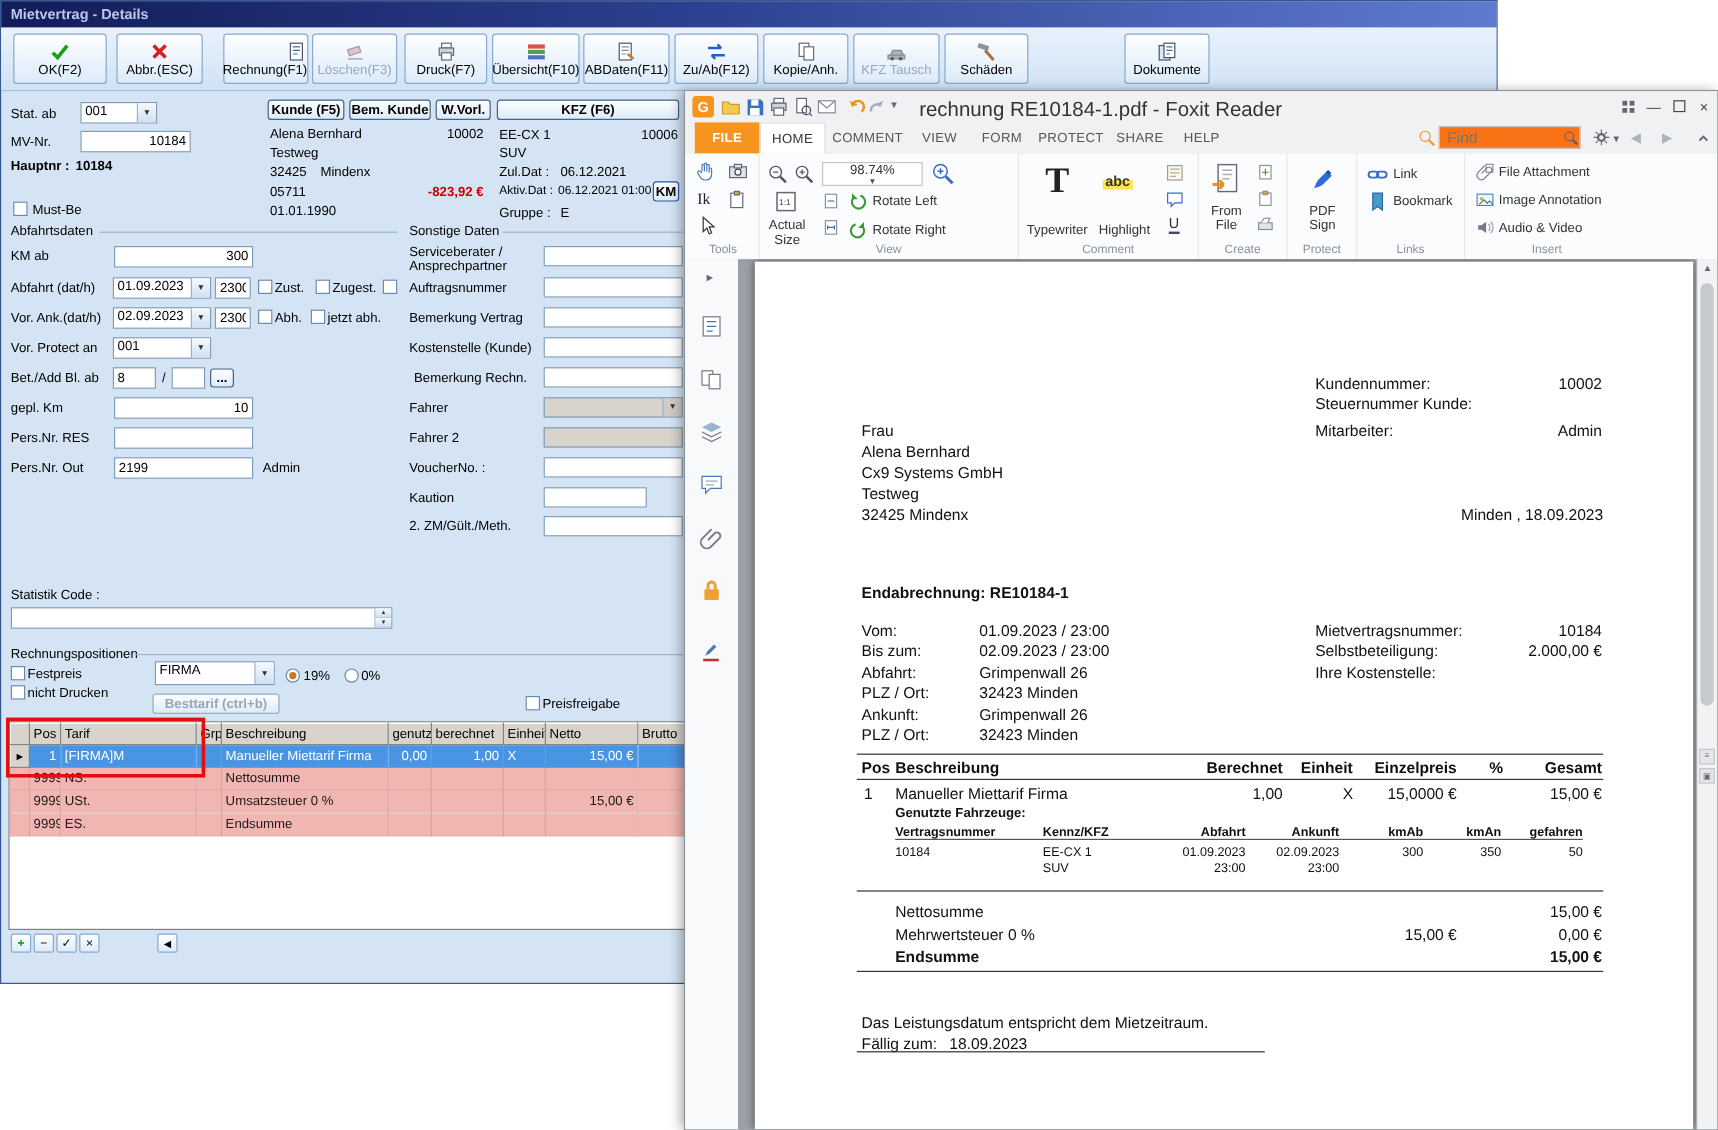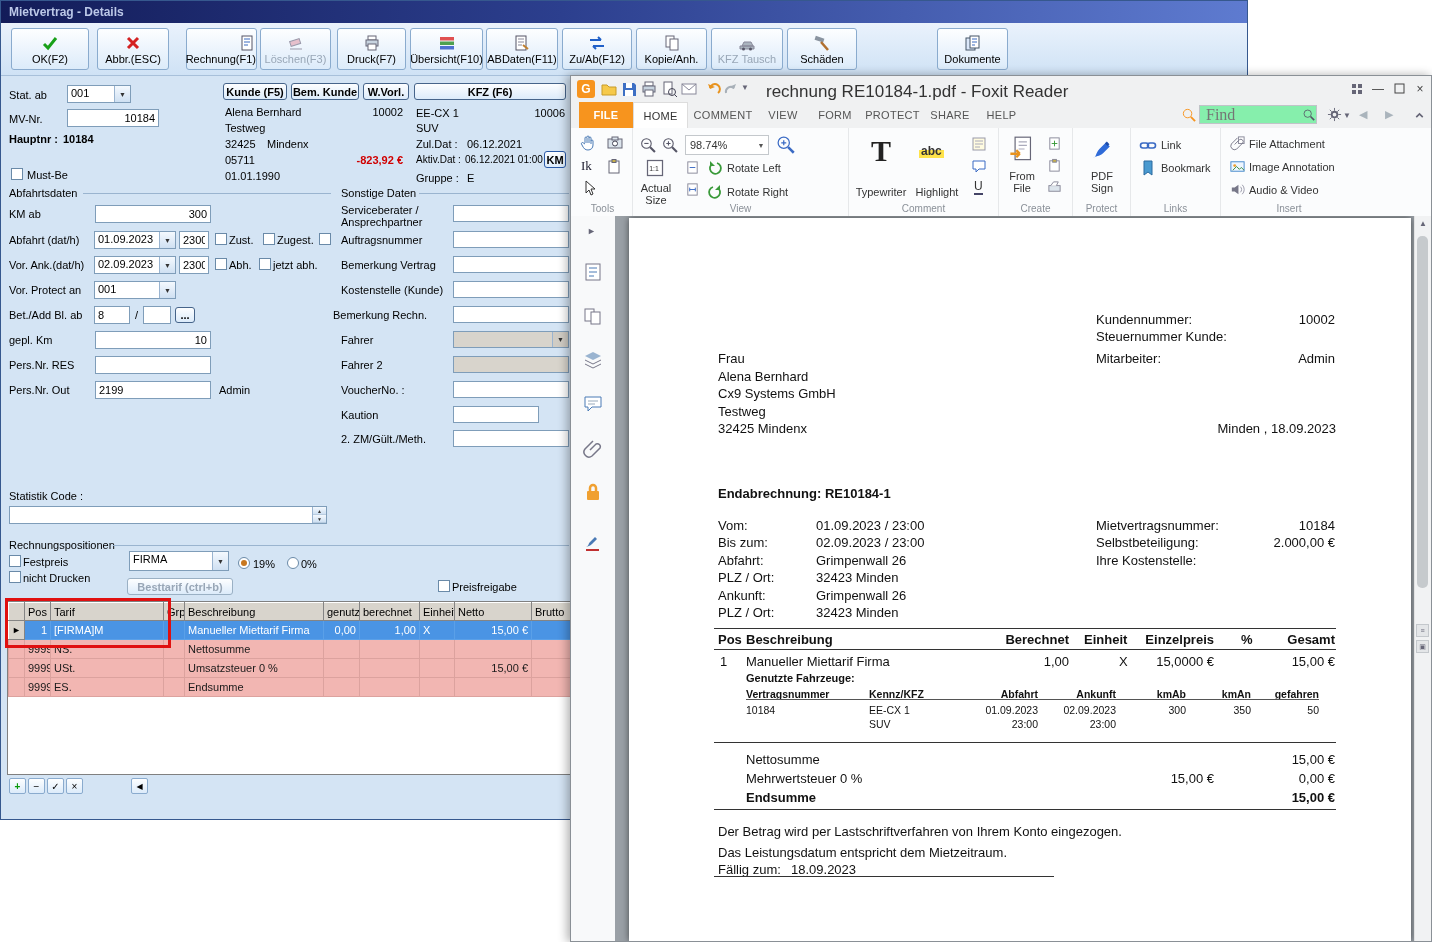--- a/index.html
+++ b/index.html
@@ -69,27 +69,27 @@
   .fxtitle{position:absolute;left:0;top:0;right:0;height:26px;background:#f0f1f2;}
   .fxname{position:absolute;left:195px;top:6px;font-size:17px;color:#333;white-space:nowrap;}
   .qat{position:absolute;top:5px;width:16px;height:16px;}
   .wbtn{position:absolute;top:3px;width:20px;height:19px;display:flex;align-items:center;justify-content:center;
       font-size:12px;color:#444;}
   .fxtabs{position:absolute;left:0;top:26px;right:0;height:26px;background:#f0f1f2;border-bottom:1px solid #e0e0e0;}
   .ftab{position:absolute;top:0;height:26px;line-height:26px;text-align:center;font-size:11px;color:#555;letter-spacing:.3px;}
   .ftab.file{background:#f7941e;color:#fff;font-weight:bold;}
   .ftab.on{background:#fff;color:#333;border:1px solid #ddd;border-bottom:none;box-sizing:border-box;}
   .findbox{position:absolute;left:628px;top:3px;width:118px;height:19px;border:1px solid #c0c4c8;
-      background:#86efac;font-size:16px;padding:0 16px 0 6px;box-sizing:border-box;font-family:Liberation Serif, serif;color:#333;}
+      background:#f97316;font-size:13px;padding:0 16px 0 6px;box-sizing:border-box;font-family:Liberation Sans, sans-serif;color:#333;}
   .fxribbon{position:absolute;left:0;top:52px;right:0;height:88px;background:#fbfcfd;border-bottom:1px solid #d8dadc;}
   .fxg{position:absolute;top:0;height:88px;border-right:1px solid #e6e8ea;box-sizing:border-box;}
   .fxglab{position:absolute;left:0;right:0;bottom:2px;text-align:center;font-size:10px;color:#8a9098;}
   .rlbl{position:absolute;font-size:11px;color:#333;white-space:nowrap;}
   .rlbl2{position:absolute;font-size:11px;color:#333;white-space:pre-line;line-height:12px;text-align:center;}
-  .zoomcombo{position:absolute;height:20px;border:1px solid #c4c8cc;background:#fff;display:flex;align-items:center;box-sizing:border-box;}
+  .zoomcombo{position:absolute;height:20px;border:1px solid #c4c8cc;background:#fff;display:flex;align-items:center;box-sizing:border-box;flex-direction:column;}
   .zoomcombo .cv{flex:1;padding:0 4px;font-size:11px;color:#333;}
   .zoomcombo .ca{width:14px;font-size:7px;color:#555;text-align:center;}
   .tw-t{position:absolute;font-family:"Liberation Serif","DejaVu Serif",serif;font-size:30px;font-weight:bold;color:#222;line-height:30px;}
   .abc{position:absolute;font-size:12px;font-weight:bold;color:#333;
       background:linear-gradient(transparent 45%,#ffe34a 45%);padding:0 2px;}
   .uu{position:absolute;font-size:12px;color:#333;border-bottom:2px solid #446;line-height:13px;}
   .ik{position:absolute;font-family:"Liberation Serif","DejaVu Serif",serif;font-size:13px;color:#223;}
   .fxside{position:absolute;left:0;top:140px;width:44px;bottom:0;background:#f8f9fa;border-right:1px solid #e0e2e4;}
   .sic{position:absolute;left:12px;width:20px;height:20px;}
   .fxdoc{position:absolute;left:44px;top:140px;right:16px;bottom:0;background:#9aa0a6;overflow:hidden;}
@@ -321,21 +321,21 @@
 
     <span class="lbl prelbl" style="left:340px;top:203px">Serviceberater /
 Ansprechpartner</span>
     <input class="inp" style="left: 452px; top: 204px; width: 116px; height: 17px;">
     <span class="lbl" style="left:340px;top:233px">Auftragsnummer</span>
     <input class="inp" style="left: 452px; top: 230px; width: 116px; height: 17px;">
     <span class="lbl" style="left:340px;top:258px">Bemerkung Vertrag</span>
     <input class="inp" style="left: 452px; top: 255px; width: 116px; height: 17px;">
     <span class="lbl" style="left:340px;top:283px">Kostenstelle (Kunde)</span>
     <input class="inp" style="left: 452px; top: 280px; width: 116px; height: 17px;">
-    <span class="lbl" style="left:332px;top:308px">Bemerkung Rechn.</span>
+    <span class="lbl" style="left:344px;top:308px">Bemerkung Rechn.</span>
     <input class="inp" style="left: 452px; top: 305px; width: 116px; height: 17px;">
     <span class="lbl" style="left:340px;top:333px">Fahrer</span>
     <div class="combo dis" style="left:452px;top:330px;width:116px;height:17px">
       <span class="cv"></span>
         <span class="ca">▼</span>
     </div>
     <span class="lbl" style="left:340px;top:358px">Fahrer 2</span>
     <input class="inp dis" style="left: 452px; top: 355px; width: 116px; height: 17px;">
     <span class="lbl" style="left:340px;top:383px">VoucherNo. :</span>
     <input class="inp" style="left: 452px; top: 380px; width: 116px; height: 17px;">
@@ -792,21 +792,20 @@
         <div class="pline" style="left:85px;top:524px;width:622px"></div>
         <span class="p" style="left:117px;top:534px">Nettosumme</span>
         <span class="p pr" style="left:625px;top:534px;width:81px">15,00 €</span>
         <span class="p" style="left:117px;top:553px">Mehrwertsteuer 0 %</span>
         <span class="p pr" style="left:495px;top:553px;width:90px">15,00 €</span>
         <span class="p pr" style="left:625px;top:553px;width:81px">0,00 €</span>
         <span class="p b" style="left:117px;top:572px">Endsumme</span>
         <span class="p b pr" style="left:625px;top:572px;width:81px">15,00 €</span>
         <div class="pline" style="left:85px;top:591px;width:622px"></div>
 
-        <span class="p" style="left:89px;top:606px">Der Betrag wird per Lastschriftverfahren von Ihrem Konto eingezogen.</span>
         <span class="p" style="left:89px;top:627px">Das Leistungsdatum entspricht dem Mietzeitraum.</span>
         <span class="p" style="left:89px;top:644px">Fällig zum:</span>
         <span class="p" style="left:162px;top:644px">18.09.2023</span>
         <div class="pline" style="left:85px;top:658px;width:340px"></div>
       </div>
     </div>
 
     <div class="fxscroll">
       <span class="abs" style="left:4px;top:3px;font-size:8px;color:#667">▲</span>
       <div class="thumb"></div>

